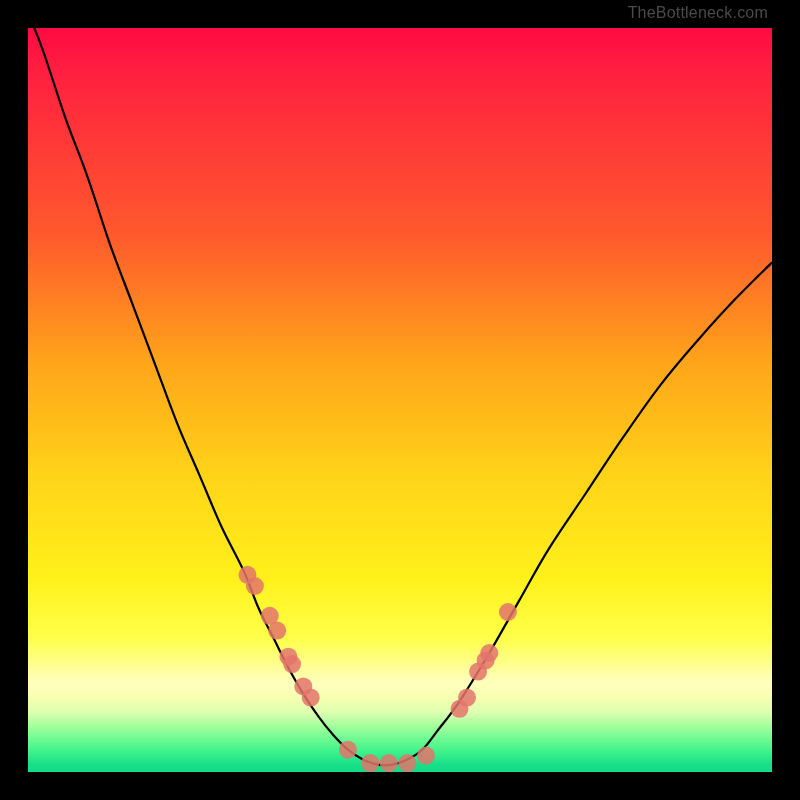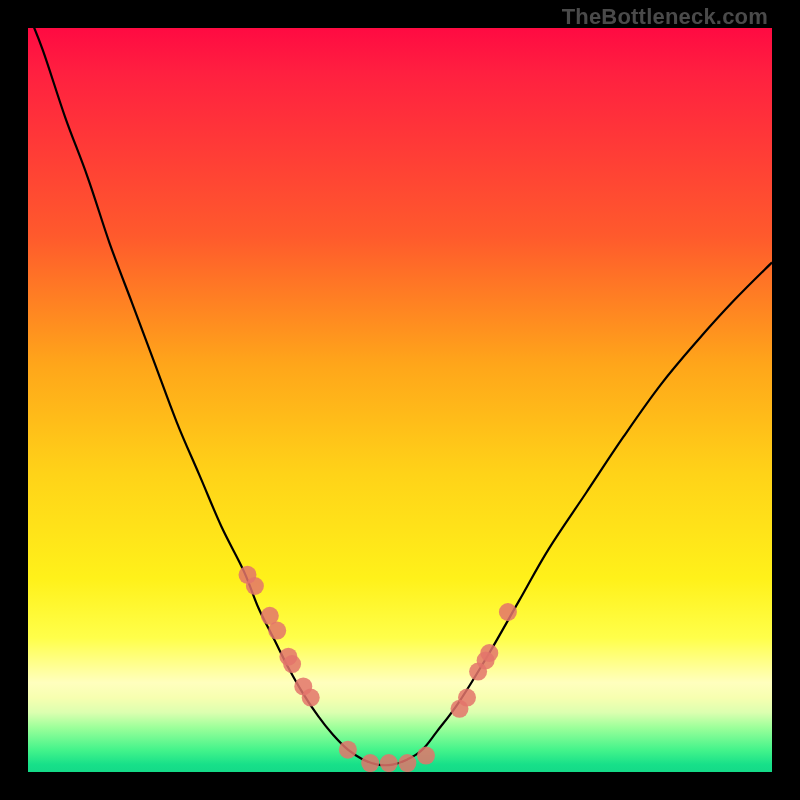--- a/index.html
+++ b/index.html
@@ -45,22 +45,22 @@
       #45f48b 97%,
       #17e089 99%,
       #14da88 100%
     );
   }
   .watermark {
     position: absolute;
     top: 4px;
     right: 32px;
     color: #4a4a4a;
-    font-size: 22px;
-    font-weight: 700;
+    font-size: 16px;
+    font-weight: 400;
     letter-spacing: 0.2px;
     user-select: none;
   }
   svg.curve {
     position: absolute;
     left: 0; top: 0;
     width: 744px;
     height: 744px;
   }
   .dot {

